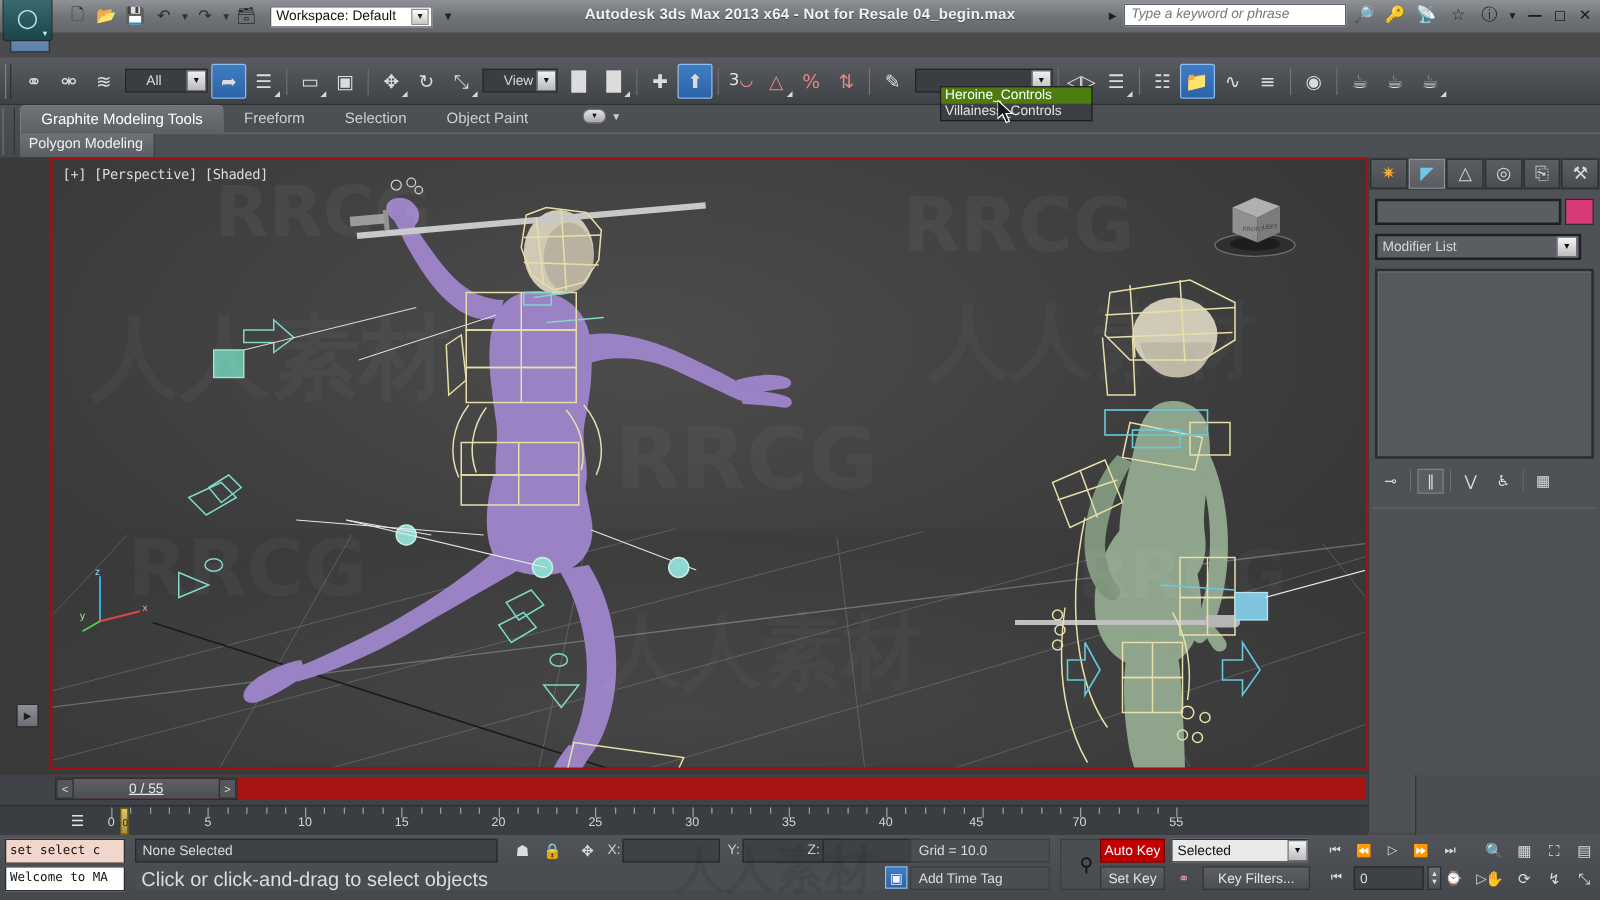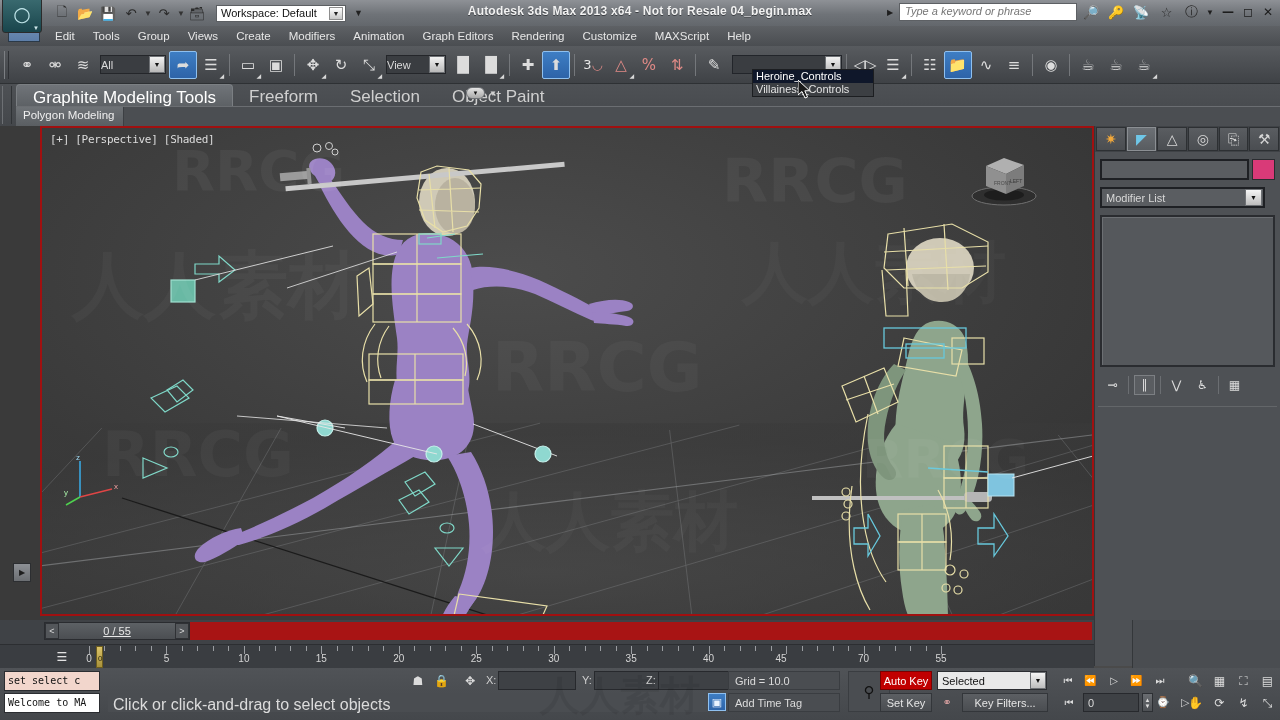--- a/index.html
+++ b/index.html
@@ -79,51 +79,51 @@
   .grip { width:5px; height:28px; border-left:1px solid #7c7f83; border-right:1px solid #2e3034; margin-right:4px;}
   .tb { width:28px; height:28px; display:flex; align-items:center; justify-content:center;
         position:relative; font-size:15px; color:#dcdcdc; font-family:"DejaVu Sans", sans-serif; }
   .tb.on { background:linear-gradient(#3e7ec4,#2d63a8); border:1px solid #8fc0ef; border-radius:2px; }
   .tb .cornr { position:absolute; right:1px; bottom:0px; font-size:6px; color:#d8d8d8; }
   .tb.red { color:#e08a86; }
   .tbsep { width:1px; height:22px; background:#2e3034; margin:0 4px; border-right:1px solid #74777b;}
   .selbox {
     width:66px; height:19px; background:#3a3d41; border:1px solid #24262a;
     display:flex; align-items:center; justify-content:space-between;
-    padding-left:0; font-size:11px; color:#dadada; margin:0 3px;
+    padding-left:16px; font-size:11px; color:#dadada; margin:0 3px;
   }
   .selbox .arw { width:16px; height:17px; background:linear-gradient(#f2f2f2,#b9b9b9);
     border:1px solid #6e7175; display:flex; align-items:center; justify-content:center;
     font-size:7px; color:#111; }
   .viewbox { width:60px; }
   .namebox {
     width:110px; height:19px; background:#3a3d41; border:1px solid #22252a;
     display:flex; align-items:center; justify-content:space-between; margin-left:4px;
   }
   .namebox .arw { width:16px; height:17px; background:linear-gradient(#f2f2f2,#b9b9b9);
     border:1px solid #6e7175; display:flex; align-items:center; justify-content:center;
     font-size:7px; color:#111; }
 
   
   .nsdrop {
     position:absolute; left:752px; top:69px; width:122px; z-index:60;
     background:#3c3f43; border:1px solid #1c1e21;
   }
   .nsdrop .opt { height:13px; line-height:13px; font-size:11px; padding-left:3px; color:#e2e2e2; }
-  .nsdrop .opt.hl { background:#0f172a; color:#fff; }
+  .nsdrop .opt.hl { background:#4d7c0f; color:#fff; }
 
   
   .ribbon {
     position:absolute; left:0; top:84px; width:1280px; height:42px;
     background:linear-gradient(#4e5155,#44474b);
   }
   .rgrip { position:absolute; left:2px; top:2px; width:10px; height:38px;
            border-left:1px solid #6d7074; border-right:1px solid #303336; }
   .rtabs { position:absolute; left:16px; top:0; display:flex; height:22px; }
-  .rtab { padding:3px 16px 0 16px; font-size:17px; color:#cfcfcf; height:22px;}
+  .rtab { padding:3px 16px 0 16px; font-size:12px; color:#cfcfcf; height:22px;}
   .rtab.active { background:linear-gradient(#707479,#5d6165); color:#fff;
                  border-top-left-radius:4px; border-top-right-radius:4px;
                  border:1px solid #7b7f83; border-bottom:none; }
   .rpanel { position:absolute; left:16px; top:22px; width:1264px; height:20px;
             background:#4b4e52; border-top:1px solid #6b6e72; }
   .rpanelbtn { display:inline-block; padding:2px 9px 0 7px; font-size:11.5px;
                background:linear-gradient(#6e7276,#5a5e62); height:19px; color:#efefef;
                border-right:1px solid #3c3f43; }
   .rmini { position:absolute; left:466px; top:3px; display:flex; align-items:center; gap:4px; }
   .rmini .pill { width:19px; height:12px; border-radius:6px;
@@ -304,34 +304,20 @@
       <div class="tr-ico">📡</div>
       <div class="tr-ico">☆</div>
       <div class="tr-ico">ⓘ</div>
       <span class="tr-arrow">▼</span>
       <div class="wbtn">—</div>
       <div class="wbtn">◻</div>
       <div class="wbtn">✕</div>
     </div>
   </div>
 
-  <div class="menubar">
-    <div class="mi">Edit</div>
-    <div class="mi">Tools</div>
-    <div class="mi">Group</div>
-    <div class="mi">Views</div>
-    <div class="mi">Create</div>
-    <div class="mi">Modifiers</div>
-    <div class="mi">Animation</div>
-    <div class="mi">Graph Editors</div>
-    <div class="mi">Rendering</div>
-    <div class="mi">Customize</div>
-    <div class="mi">MAXScript</div>
-    <div class="mi">Help</div>
-  </div>
 
   <div class="toolbar">
     <div class="grip"></div>
     <div class="tb">⚭</div>
     <div class="tb">⚮</div>
     <div class="tb">≋</div>
     <div class="selbox">
       <span>All</span>
       <span class="arw">▼</span>
     </div>
@@ -753,20 +739,21 @@
     <div class="timecursor">
         <span>0</span>
       </div>
   </div>
   <div class="tbright"></div>
 
   <div class="bottom">
     <div class="mxslisten">set select c</div>
     <div class="mxsmini">Welcome to MA</div>
 
+    <div class="selfield">None Selected</div>
     <div class="prompt">Click or click-and-drag to select objects</div>
 
     <div class="sbico" style="left:408px;top:3px;">☗</div>
     <div class="sbico" style="left:432px;top:3px;">🔒</div>
     <div class="sbico" style="left:460px;top:3px;">✥</div>
 
     <span class="coordlabel" style="left:486px;">X:</span>
     <div class="coordfield" style="left:498px;"></div>
     <span class="coordlabel" style="left:582px;">Y:</span>
     <div class="coordfield" style="left:594px;"></div>

